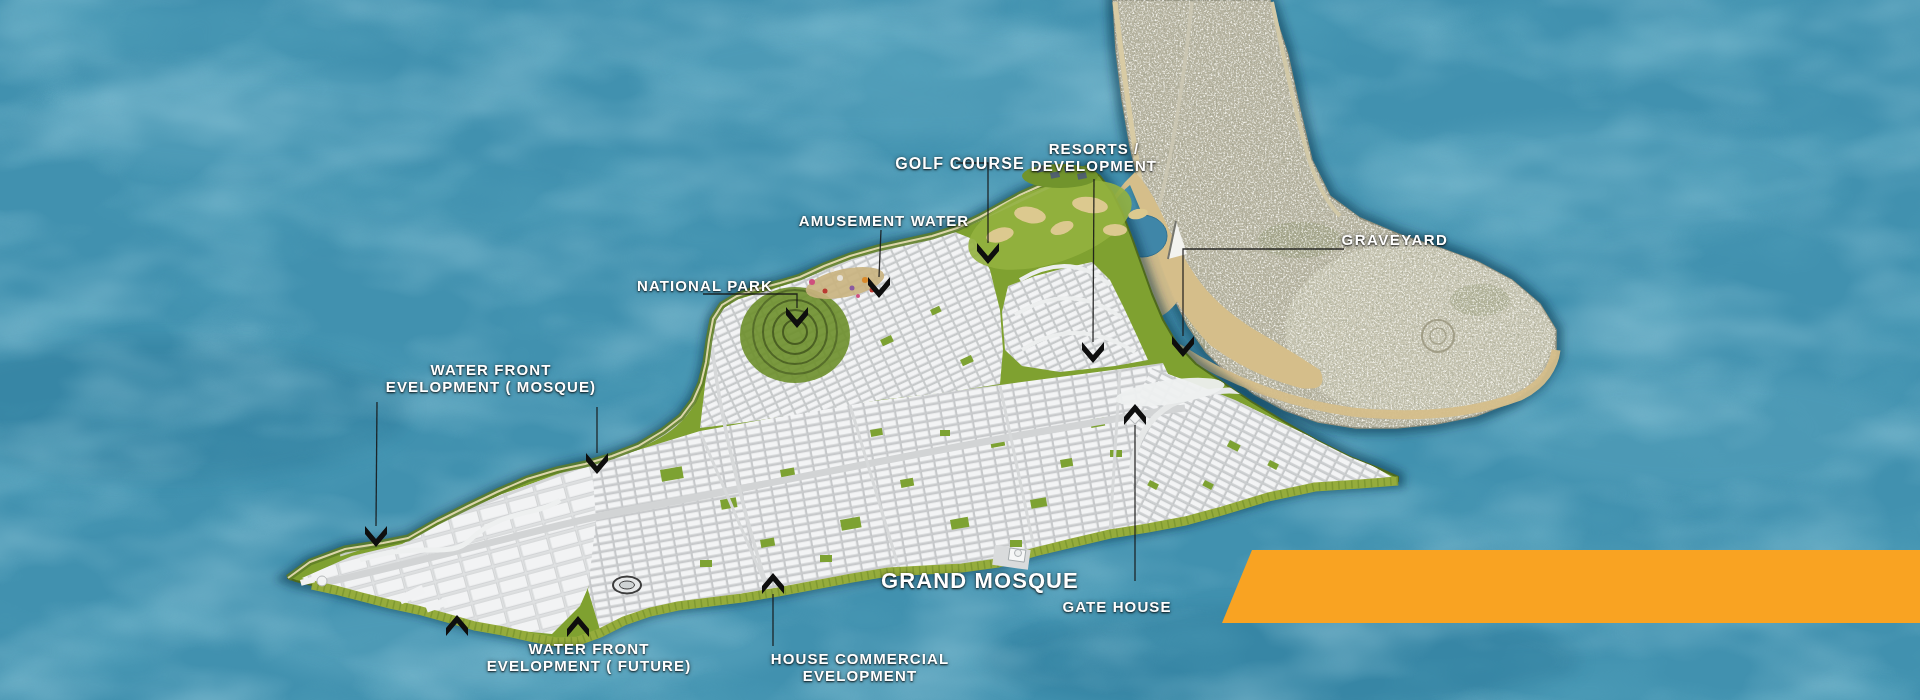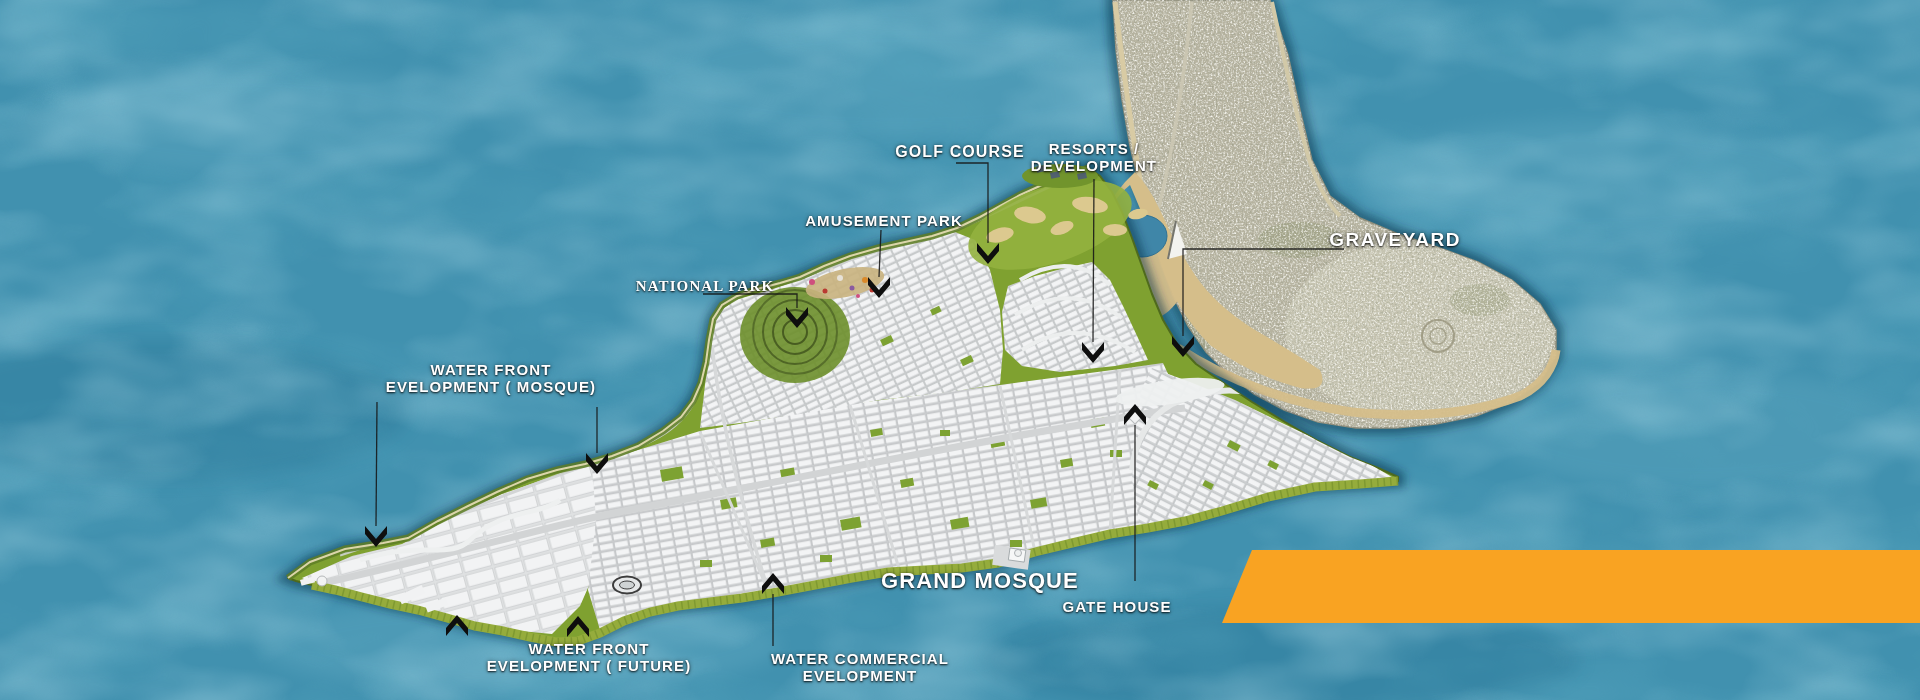--- a/index.html
+++ b/index.html
@@ -270,36 +270,36 @@
     <use href="#chev" transform="translate(376,535)"></use>
     <use href="#chev" transform="translate(597,462)"></use>
     <use href="#chev" transform="translate(457,627) rotate(180)"></use>
     <use href="#chev" transform="translate(578,628) rotate(180)"></use>
     <use href="#chev" transform="translate(773,585) rotate(180)"></use>
     <use href="#chev" transform="translate(1135,416) rotate(180)"></use>
   </g>
 </svg>
 
 <div class="label-layer">
-  <div class="mlabel" style="left:960px;top:152px;font-size:16px;">GOLF COURSE</div>
+  <div class="mlabel" style="left:960px;top:164px;font-size:16px;">GOLF COURSE</div>
   <div class="mlabel" style="left:1094px;top:158px;">
     <span>RESORTS /</span>
     <span>DEVELOPMENT</span>
   </div>
-  <div class="mlabel" style="left:884px;top:221px;">AMUSEMENT PARK</div>
-  <div class="mlabel" style="left:705px;top:286px;font-family:Liberation Serif, serif;">NATIONAL PARK</div>
-  <div class="mlabel" style="left:1395px;top:240px;letter-spacing:1.5px;font-size:19px;">GRAVEYARD</div>
+  <div class="mlabel" style="left:884px;top:221px;">AMUSEMENT WATER</div>
+  <div class="mlabel" style="left:705px;top:286px;">NATIONAL PARK</div>
+  <div class="mlabel" style="left:1395px;top:240px;letter-spacing:1.5px;font-size:15px;">GRAVEYARD</div>
   <div class="mlabel" style="left:491px;top:379px;">
     <span>WATER FRONT</span>
     <span>EVELOPMENT ( MOSQUE)</span>
   </div>
   <div class="mlabel" style="left:589px;top:658px;">
     <span>WATER FRONT</span>
     <span>EVELOPMENT ( FUTURE)</span>
   </div>
   <div class="mlabel" style="left:860px;top:668px;">
-    <span>WATER COMMERCIAL</span>
+    <span>HOUSE COMMERCIAL</span>
     <span>EVELOPMENT</span>
   </div>
   <div class="mlabel" style="left:980px;top:581px;font-size:22px;">GRAND MOSQUE</div>
   <div class="mlabel" style="left:1117px;top:607px;text-align:center;">GATE HOUSE</div>
 </div>
 </div>
 
 </body></html>

